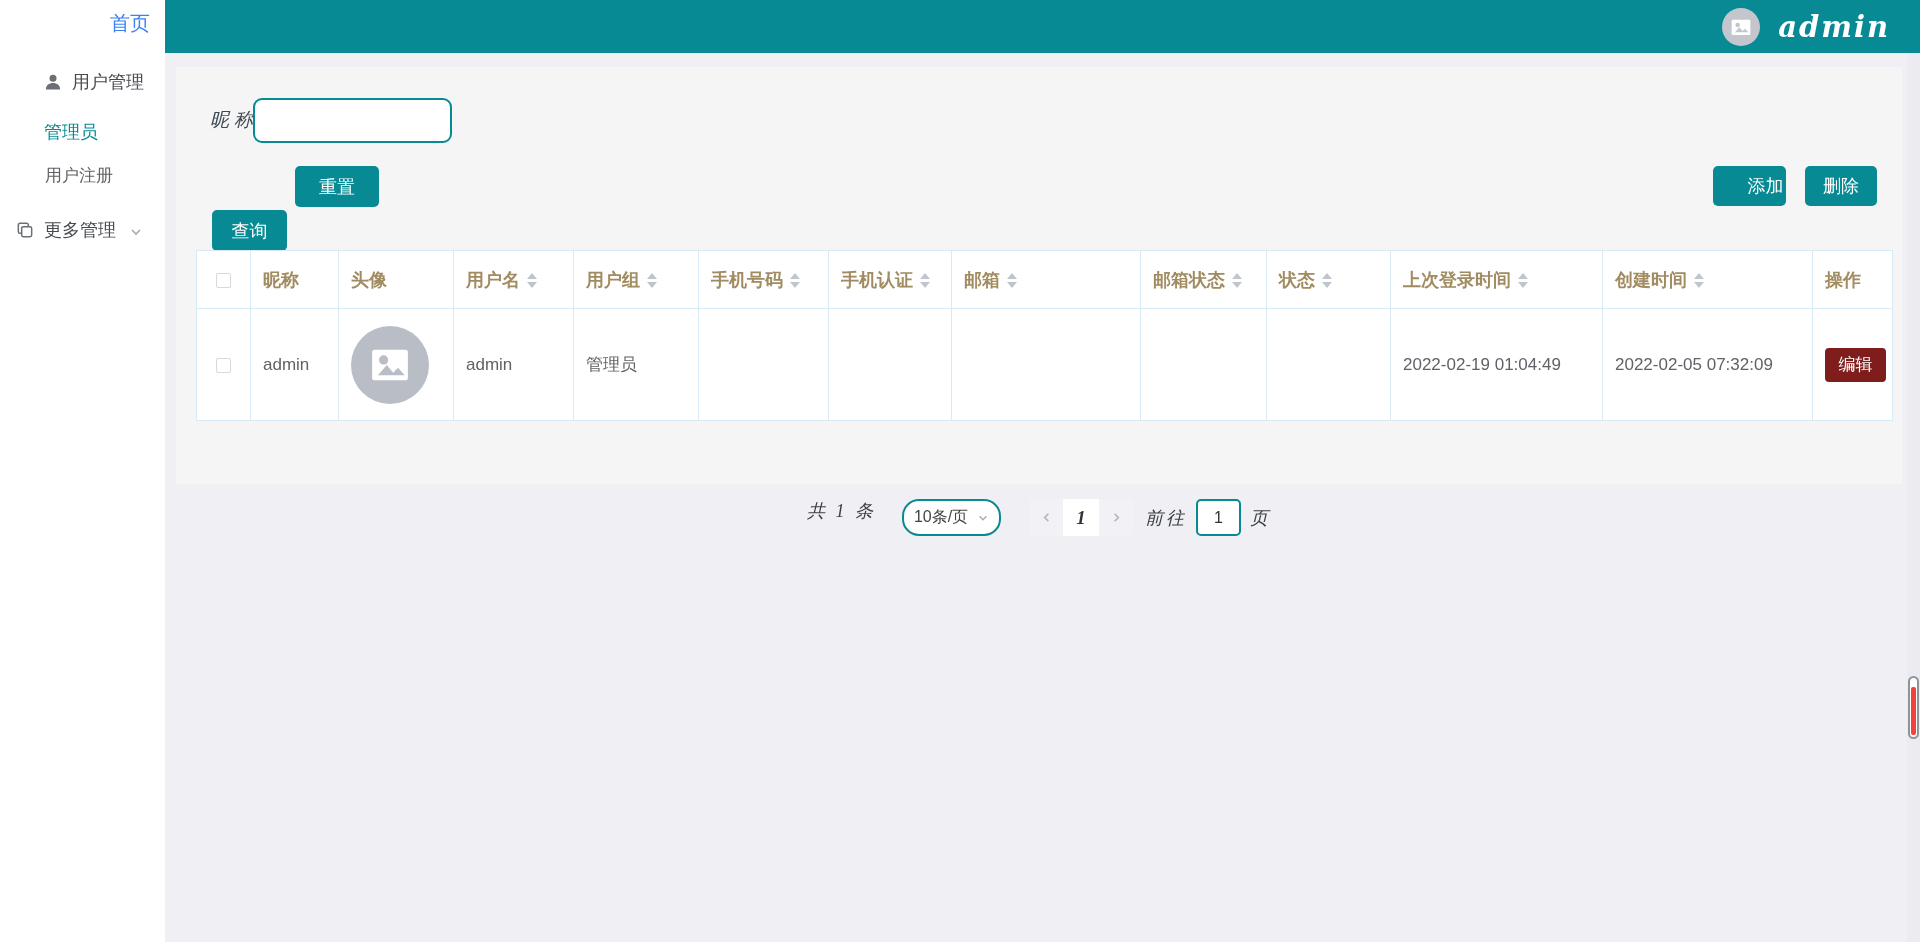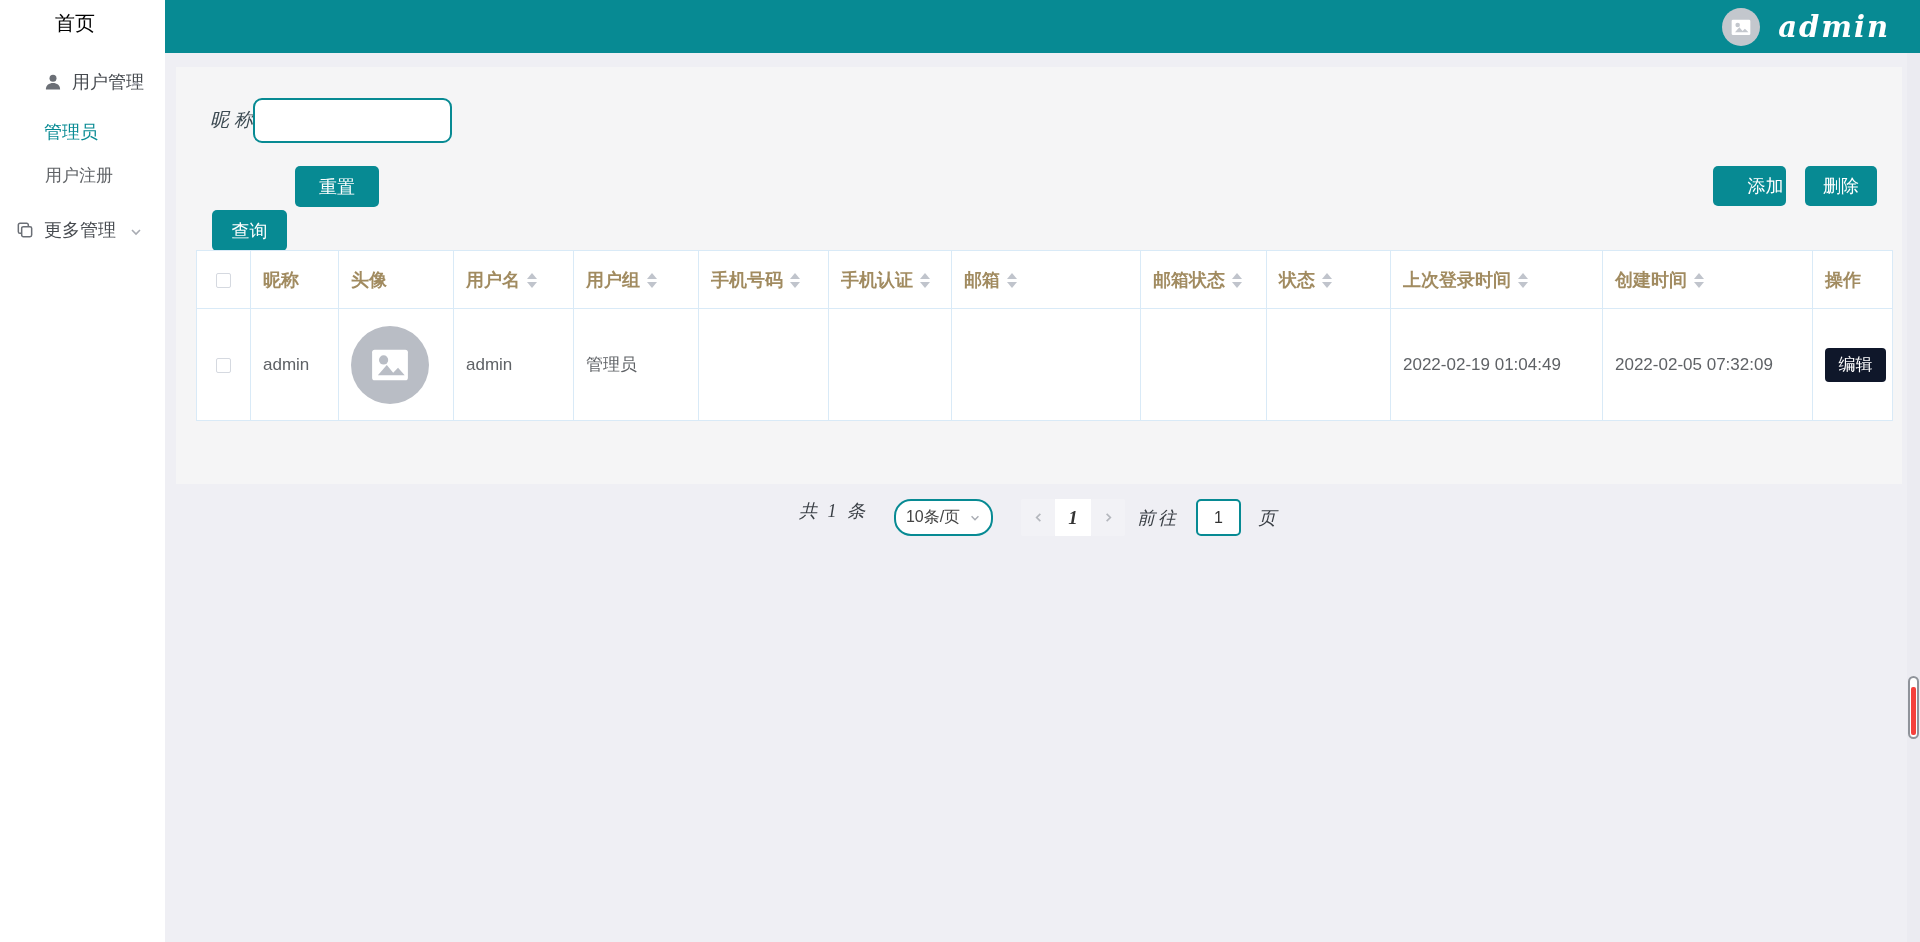--- a/index.html
+++ b/index.html
@@ -1,21 +1,21 @@
 <!DOCTYPE html>
 <html><head>
 <meta charset="utf-8">
 <style>
   * { margin:0; padding:0; box-sizing:border-box; }
   html,body { width:1920px; height:942px; overflow:hidden; }
   body { font-family:"Liberation Sans", sans-serif; background:#efeff4; position:relative; }
 
   
   .sidebar { position:absolute; left:0; top:0; width:165px; height:942px; background:#ffffff; z-index:3; }
-  .side-home { position:absolute; top:10px; left:0; width:150px; text-align:center; color:#000000; font-size:20px; cursor:pointer; }
+  .side-home { position:absolute; top:10px; left:0; width:150px; text-align:right; color:#3b82f6; font-size:20px; cursor:pointer; }
   .side-menu { position:absolute; left:0; width:165px; height:40px; display:flex; align-items:center; color:#474b50; font-size:18px; cursor:pointer; }
   .side-menu .mi { width:20px; height:20px; margin-left:15px; margin-right:9px; flex:0 0 auto; }
   .side-menu .chev { position:absolute; right:22px; width:14px; height:14px; }
   .menu-user { top:62px;padding-left:28px; }
   .menu-more { top:210px; }
   .side-sub { position:absolute; left:0; width:165px; height:36px; display:flex; align-items:center; cursor:pointer; font-size:18px; }
   .sub-admin { top:114px; padding-left:44px; color:#078a93; }
   .sub-reg { top:157px; padding-left:45px; color:#5f6266; font-size:17px; }
 
   
@@ -42,33 +42,33 @@
   .grid th { height:58px; color:#a18b60; font-size:18px; font-weight:700; }
   .grid td { height:112px; color:#5f6266; font-size:17px; }
   .grid .c-check { text-align:center; padding:0; }
   .cbx { width:15px; height:15px; border:1px solid #d5d9e0; border-radius:2px; background:#fff; display:inline-block; vertical-align:middle; cursor:pointer; }
   .sort { display:inline-flex; flex-direction:column; margin-left:7px; vertical-align:middle; row-gap:3px; cursor:pointer; }
   .sort i { display:block; width:0; height:0; border-left:5px solid transparent; border-right:5px solid transparent; }
   .sort .up   { border-bottom:6px solid #c0c4cc; }
   .sort .down { border-top:6px solid #c0c4cc; }
   .avatar-lg { width:78px; height:78px; border-radius:50%; background:#b9bdc5; display:flex; align-items:center; justify-content:center; }
   .avatar-lg svg { width:46px; height:46px; }
-  .btn-edit { width:61px; height:34px; border:none; border-radius:4px; background:#0f172a; color:#fff; font-size:17px; cursor:pointer; }
+  .btn-edit { width:61px; height:34px; border:none; border-radius:4px; background:#7f1d1d; color:#fff; font-size:17px; cursor:pointer; }
   .c-action { text-align:center; }
 
   
   .pager { position:absolute; left:0; right:0; top:432px; display:flex; justify-content:center; column-gap:12px; }
   .pg-italic { font-family:"Liberation Serif", serif; font-style:italic; color:#3a3f45; font-size:18px; letter-spacing:3px; }
   .pg-size { width:99px; height:37px; border:2px solid #078a93; border-radius:17px; background:#fff; display:flex; align-items:center; justify-content:center; color:#444; font-size:16px; cursor:pointer; position:relative; margin-left:14px; }
   .pg-size svg { width:12px; height:12px; margin-left:9px; }
   .pg-nav { display:flex; align-items:center; margin-left:16px; }
   .pg-btn { width:34px; height:37px; background:#f2f2f6; display:flex; align-items:center; justify-content:center; cursor:pointer; border-radius:2px; }
   .pg-btn svg { width:13px; height:13px; }
   .pg-cur { width:36px; height:37px; background:#ffffff; display:flex; align-items:center; justify-content:center; font-family:"Liberation Serif", serif; font-style:italic; font-weight:700; font-size:19px; color:#333; cursor:pointer; }
-  .pg-goto { display:flex; align-items:center; column-gap:17px; }
+  .pg-goto { display:flex; align-items:center; column-gap:9px; }
   .goto-input { width:45px; height:37px; border:2px solid #078a93; border-radius:5px; background:#fff; text-align:center; font-size:16px; color:#333; outline:none; }
 
   
   .scroll-strip { position:absolute; right:0; top:53px; width:13px; height:889px; background:#ebebf1; }
   .thermo { position:absolute; right:1px; top:676px; width:11px; height:63px; border:2px solid #8f939a; border-radius:6px; background:#ffffff; cursor:pointer; }
   .thermo .fill { position:absolute; left:1px; right:1px; top:9px; bottom:2px; background:#f5413d; border-radius:2px; }
 </style>
 </head>
 <body>
 

